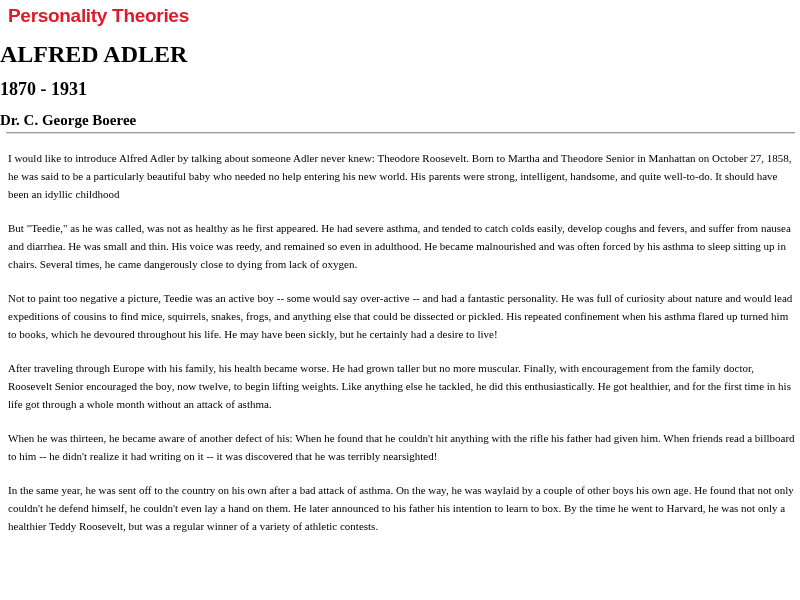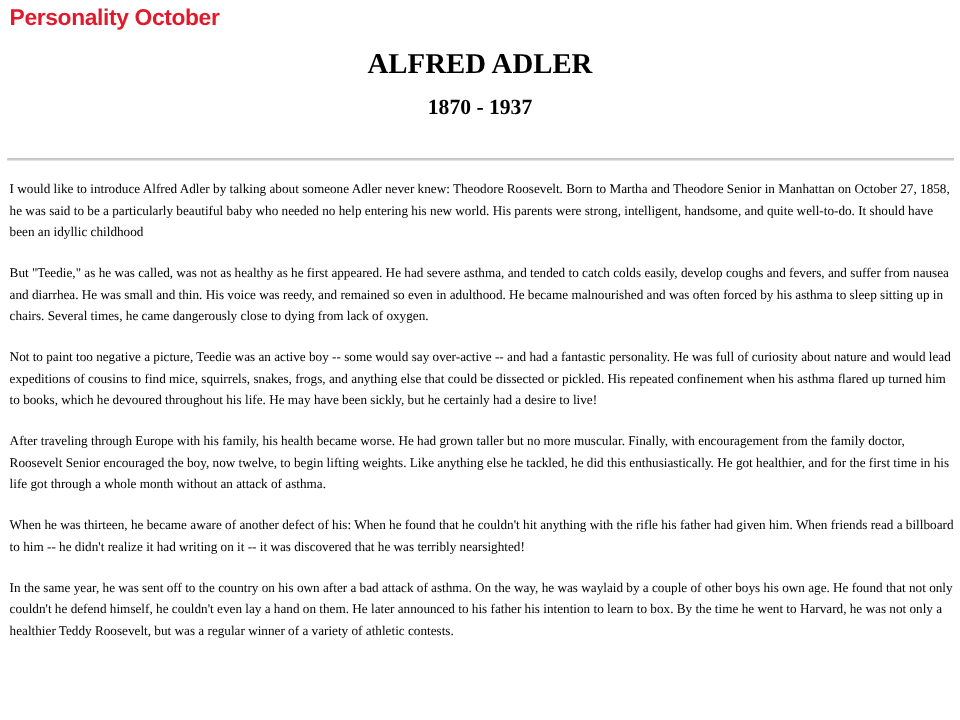--- a/index.html
+++ b/index.html
@@ -24,21 +24,21 @@
       font-weight: bold;
       font-size: 19px;
       color: #e2192b;
       letter-spacing: -0.3px;
     }
     .header-block {
       position: absolute;
       left: 0;
       top: 40px;
       width: 800px;
-      text-align: center;
+      text-align: left;
     }
     .title {
       font-size: 24px;
       font-weight: bold;
       margin: 0;
       line-height: 28px;
     }
     .years {
       font-size: 18px;
       font-weight: bold;
@@ -68,25 +68,26 @@
     }
     .content p {
       margin: 0 0 16px 0;
       font-size: 11px;
       line-height: 18px;
     }
   </style>
 </head>
 <body>
 
-<div class="banner">Personality October</div>
+<div class="banner">Personality Theories</div>
 
 <div class="header-block">
   <h1 class="title">ALFRED ADLER</h1>
-  <div class="years">1870 - 1937</div>
+  <div class="years">1870 - 1931</div>
+  <div class="author">Dr. C. George Boeree</div>
 </div>
 
 <div class="rule"></div>
 
 <div class="content">
   <p>I would like to introduce Alfred Adler by talking about someone Adler never knew: Theodore Roosevelt. Born to Martha and Theodore Senior in Manhattan on October 27, 1858, he was said to be a particularly beautiful baby who needed no help entering his new world. His parents were strong, intelligent, handsome, and quite well-to-do. It should have been an idyllic childhood</p>
   <p>But "Teedie," as he was called, was not as healthy as he first appeared. He had severe asthma, and tended to catch colds easily, develop coughs and fevers, and suffer from nausea and diarrhea. He was small and thin. His voice was reedy, and remained so even in adulthood. He became malnourished and was often forced by his asthma to sleep sitting up in chairs. Several times, he came dangerously close to dying from lack of oxygen.</p>
   <p>Not to paint too negative a picture, Teedie was an active boy -- some would say over-active -- and had a fantastic personality. He was full of curiosity about nature and would lead expeditions of cousins to find mice, squirrels, snakes, frogs, and anything else that could be dissected or pickled. His repeated confinement when his asthma flared up turned him to books, which he devoured throughout his life. He may have been sickly, but he certainly had a desire to live!</p>
   <p>After traveling through Europe with his family, his health became worse. He had grown taller but no more muscular. Finally, with encouragement from the family doctor, Roosevelt Senior encouraged the boy, now twelve, to begin lifting weights. Like anything else he tackled, he did this enthusiastically. He got healthier, and for the first time in his life got through a whole month without an attack of asthma.</p>
   <p>When he was thirteen, he became aware of another defect of his: When he found that he couldn't hit anything with the rifle his father had given him. When friends read a billboard to him -- he didn't realize it had writing on it -- it was discovered that he was terribly nearsighted!</p>

